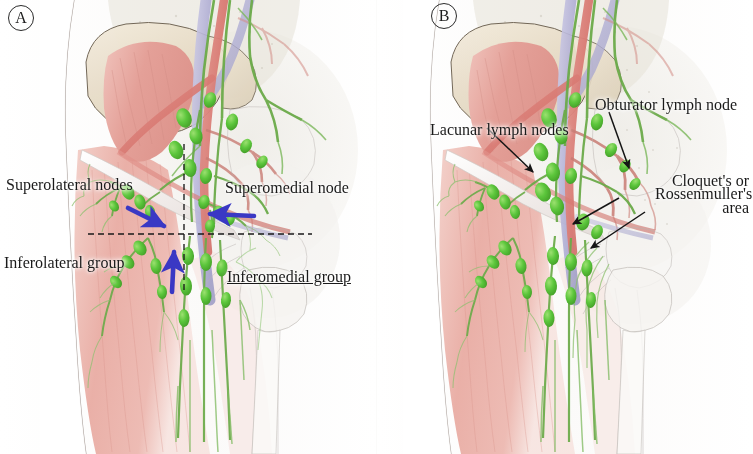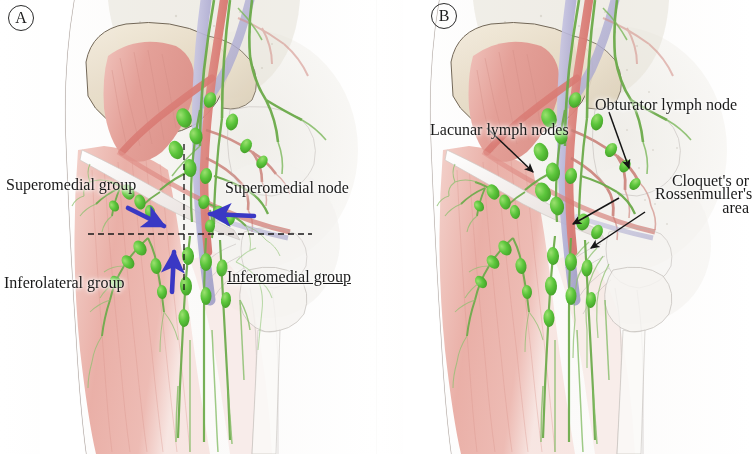--- a/index.html
+++ b/index.html
@@ -54,21 +54,21 @@
     line-height:13.4px;
     white-space:nowrap;
     z-index:38;
     text-shadow:0 0 3px #fff, 0 0 5px #fff, 0 0 7px #fff;
   }
   .lbl.multi{ white-space:normal; text-align:right;padding-left:30px; }
 
   
   #lblSuperolateral{ left:6px;   top:178px; }
   #lblSuperomedial { left:225px; top:181px; }
-  #lblInferolateral{ left:4px;   top:276px; }
+  #lblInferolateral{ left:4px;   top:256px; }
   #lblInferomedial { left:227px; top:270px;text-decoration:underline; }
 
   
   #lblLacunar { left:53px;  top:105px;margin-top:18px; }
   #lblObturator{ left:218px; top:98px; }
   #lblCloquet { right:4px;  top:174px; width:124px; }
   #lblGenital { right:4px;  top:207px; width:116px; }
 
   svg{ display:block; position:absolute; left:0; top:0; }
   svg.art{ width:376px; height:454px; z-index:5; }
@@ -378,21 +378,21 @@
         <line x1="254" y1="216" x2="210" y2="214"></line>
       </g>
 
       <g stroke="#3a38c4" stroke-width="4.6" marker-end="url(#blueArrow)" fill="none" stroke-linecap="round">
         <line x1="172" y1="292" x2="174" y2="252"></line>
       </g>
     </svg>
 
     <div class="panel-letter" id="letterA">A</div>
 
-    <div class="lbl" id="lblSuperolateral">Superomedial group</div>
+    <div class="lbl" id="lblSuperolateral">Superolateral nodes</div>
     <div class="lbl" id="lblSuperomedial">Superomedial node</div>
     <div class="lbl" id="lblInferolateral">Inferolateral group</div>
     <div class="lbl" id="lblInferomedial">Inferomedial group</div>
   </div>
 
   <div class="panel-divider"></div>
 
   <div class="panel" id="panelB">
 
     <svg class="art" viewBox="0 0 376 454">

